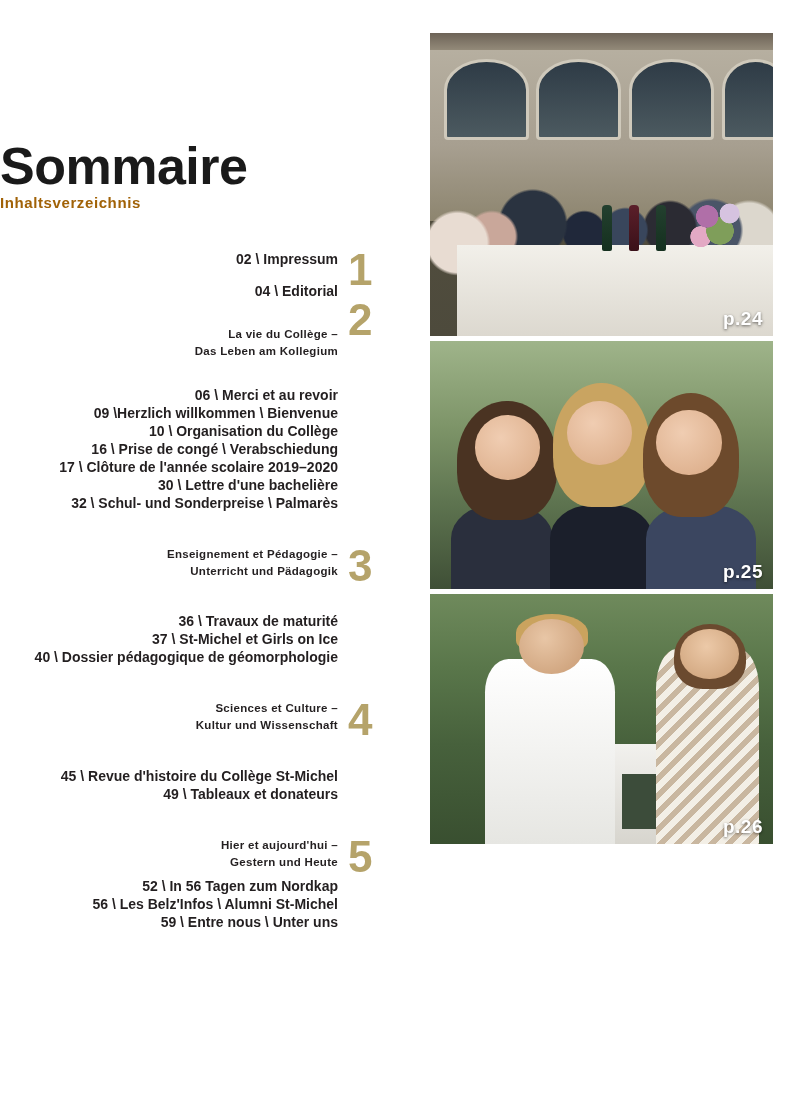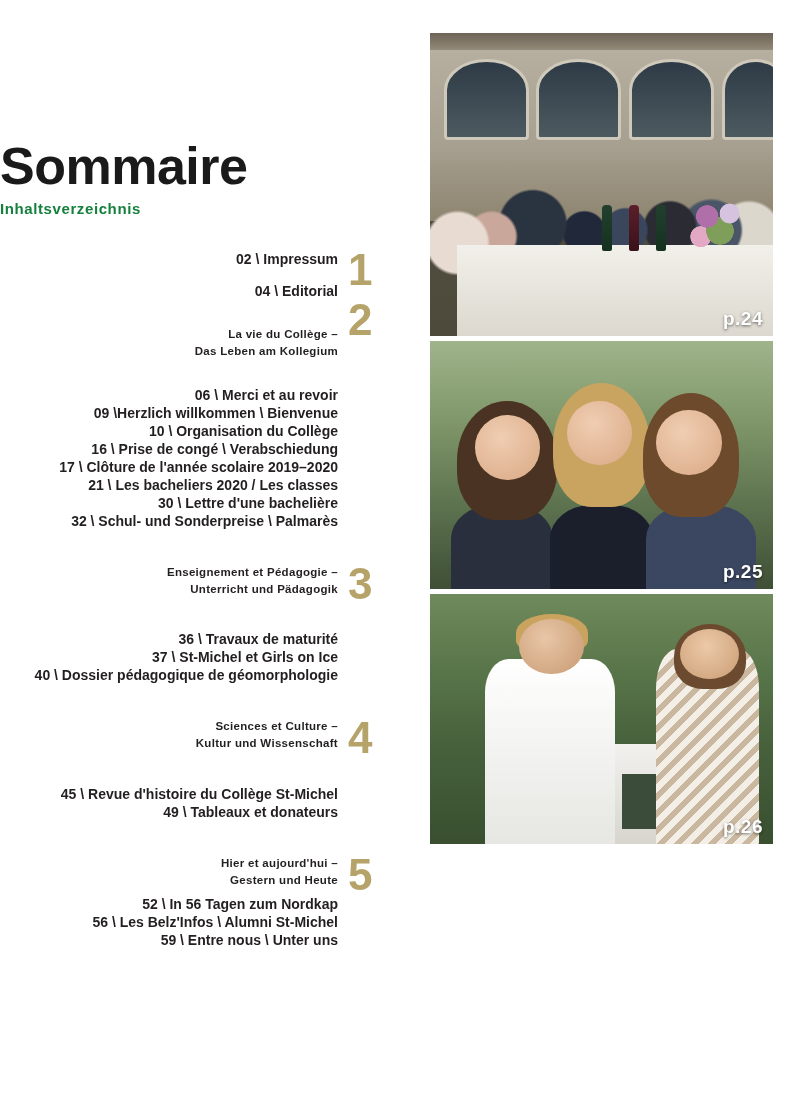--- a/index.html
+++ b/index.html
@@ -37,22 +37,22 @@
     font-weight: bold;
     letter-spacing: -0.5px;
     line-height: 1;
     color: #1a1a1a;
     margin: 0;
   }
   .title-sub {
     font-size: 15px;
     font-weight: bold;
     letter-spacing: 0.6px;
-    color: #15803d;
-    margin: 8px 0 0 0;
+    color: #a16207;
+    margin: 2px 0 0 0;
   }
 
   .toc {
     position: absolute;
     right: 24px;
     top: 250px;
     width: 380px;
   }
 
   .toc-row {
@@ -291,21 +291,20 @@
     </div>
 
     <div class="toc-row">
       <div class="toc-lines">
         <div class="spacer-md"></div>
         <div class="entry bold">06 \ Merci et au revoir</div>
         <div class="entry bold">09 \Herzlich willkommen \ Bienvenue</div>
         <div class="entry bold">10 \ Organisation du Collège</div>
         <div class="entry bold">16 \ Prise de congé \ Verabschiedung</div>
         <div class="entry bold">17 \ Clôture de l'année scolaire 2019–2020</div>
-        <div class="entry bold">21 \ Les bacheliers 2020 / Les classes</div>
         <div class="entry bold">30 \ Lettre d'une bachelière</div>
         <div class="entry bold">32 \ Schul- und Sonderpreise \ Palmarès</div>
       </div>
       <div class="num-stack"></div>
     </div>
 
     <div class="toc-row">
       <div class="toc-lines">
         <div class="spacer-lg"></div>
         <div class="section-head">Enseignement et Pédagogie –</div>

